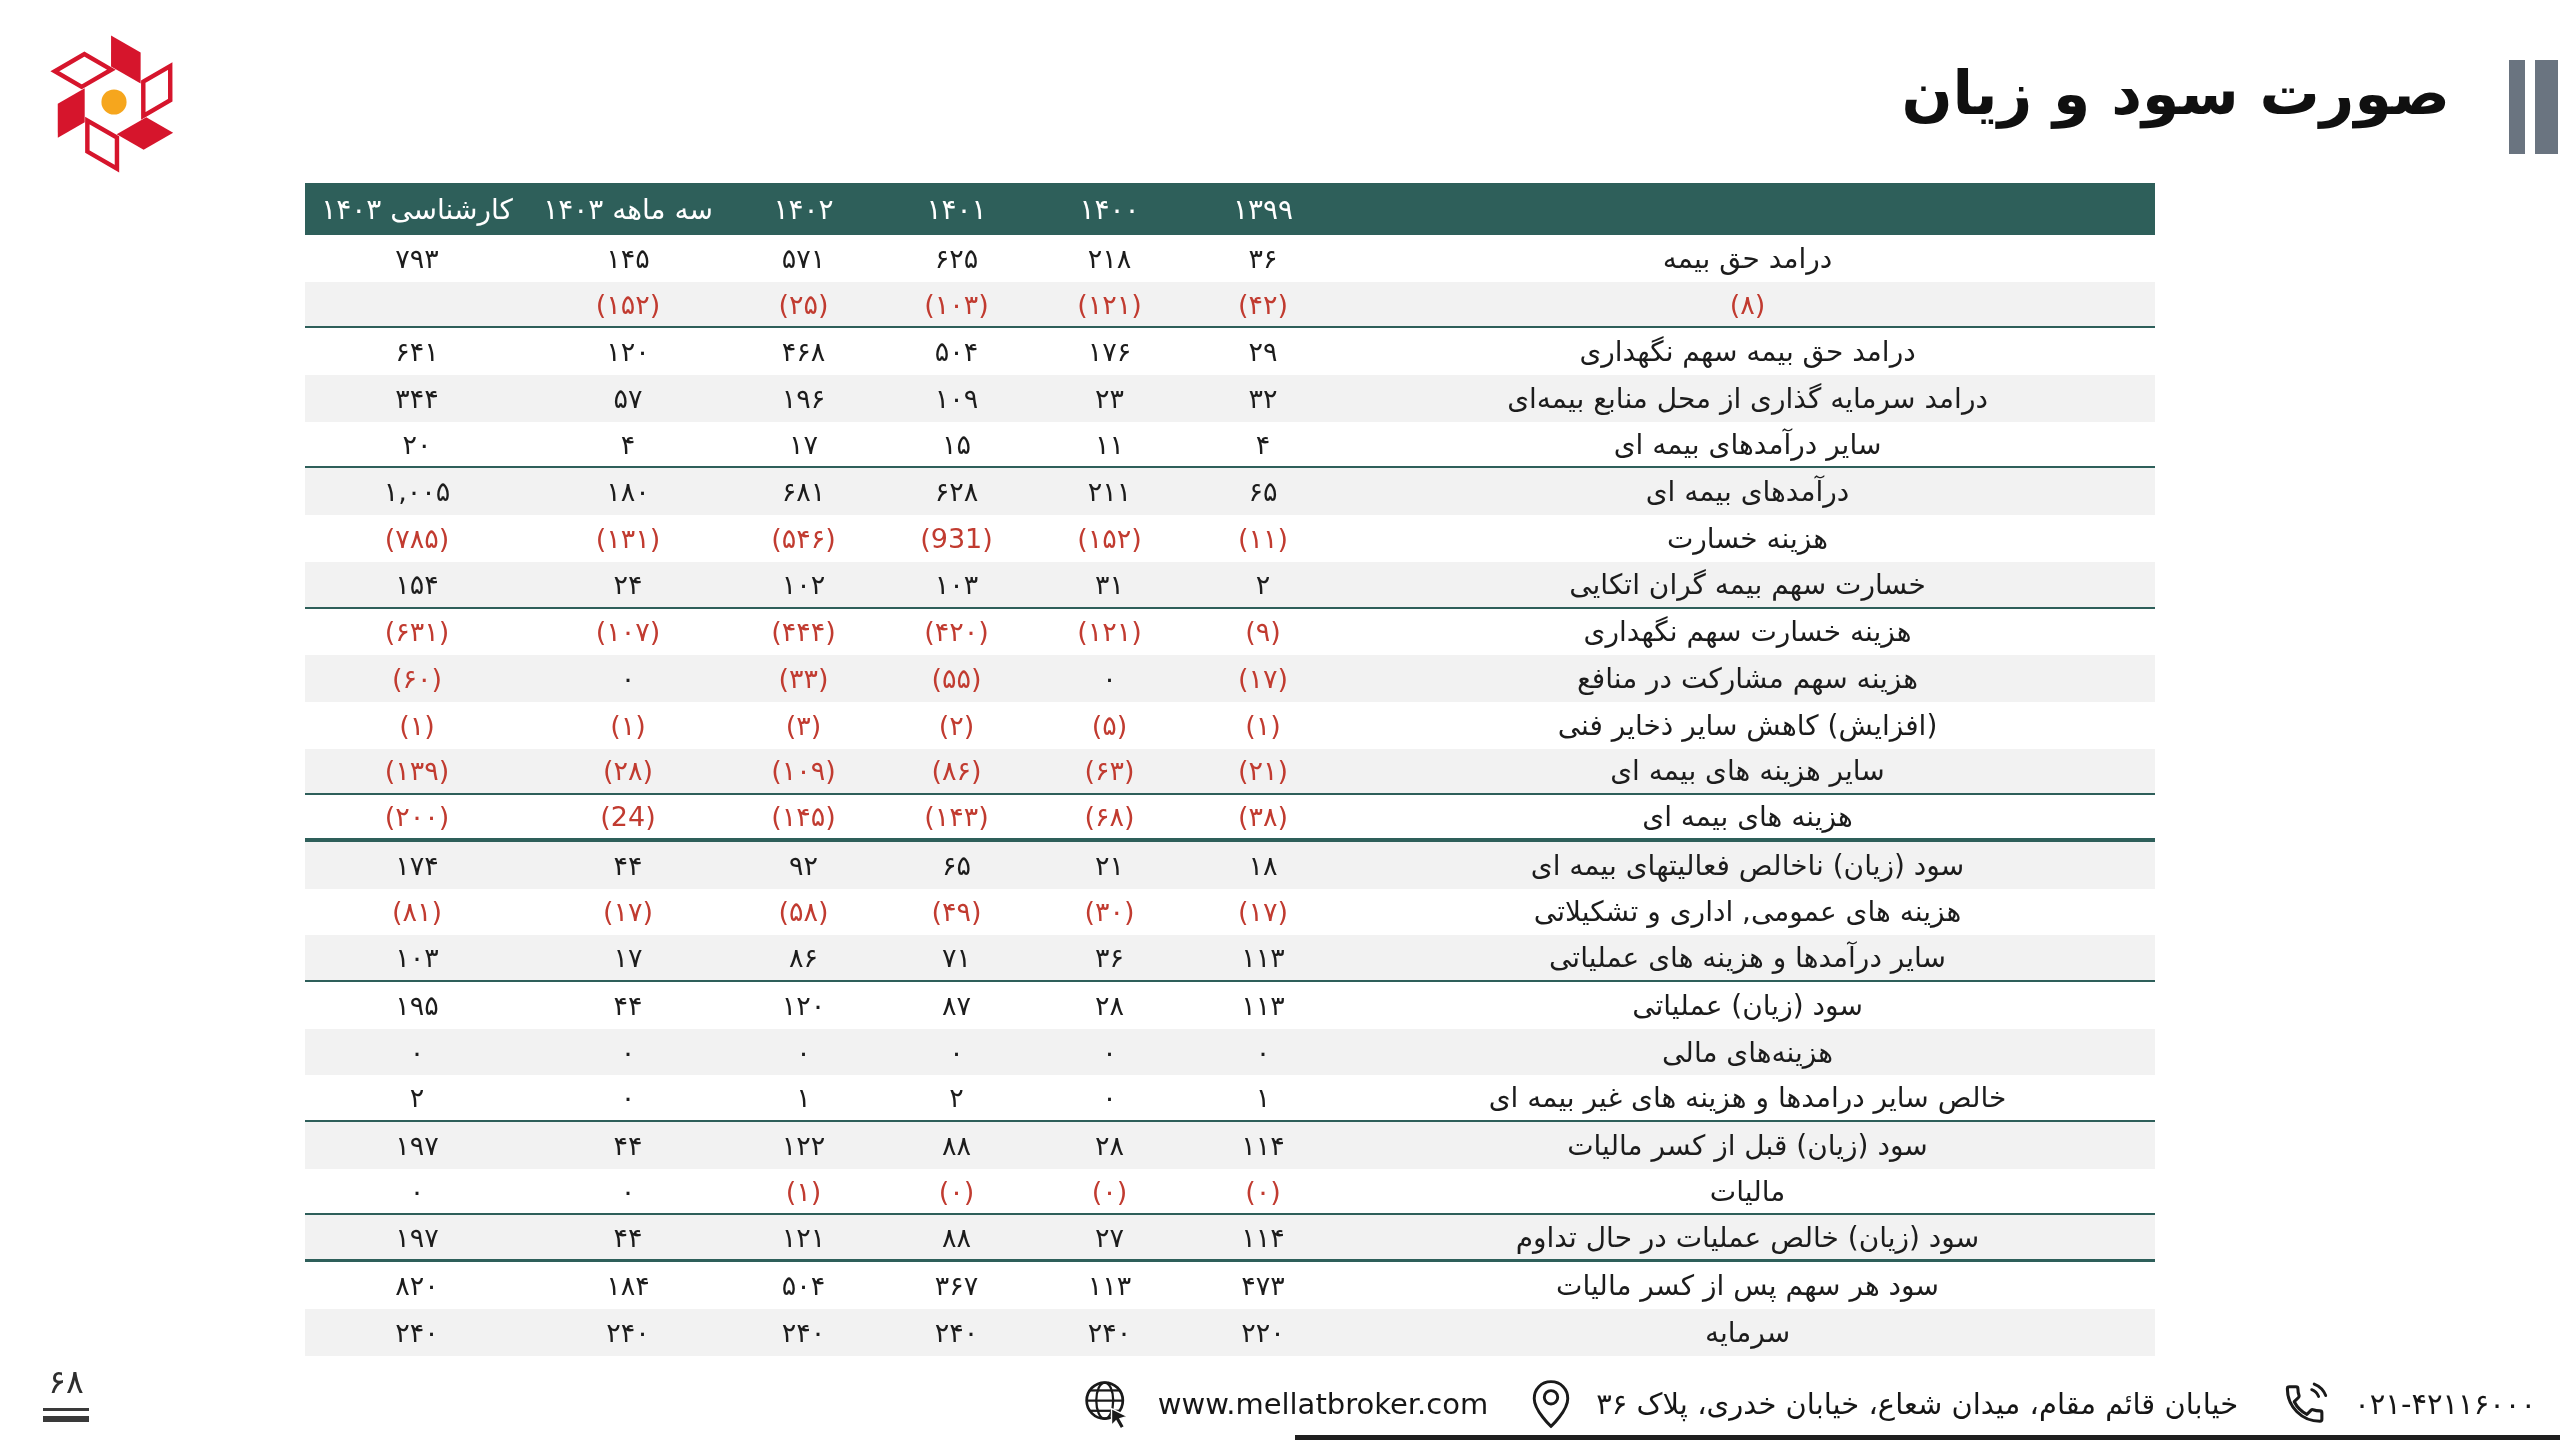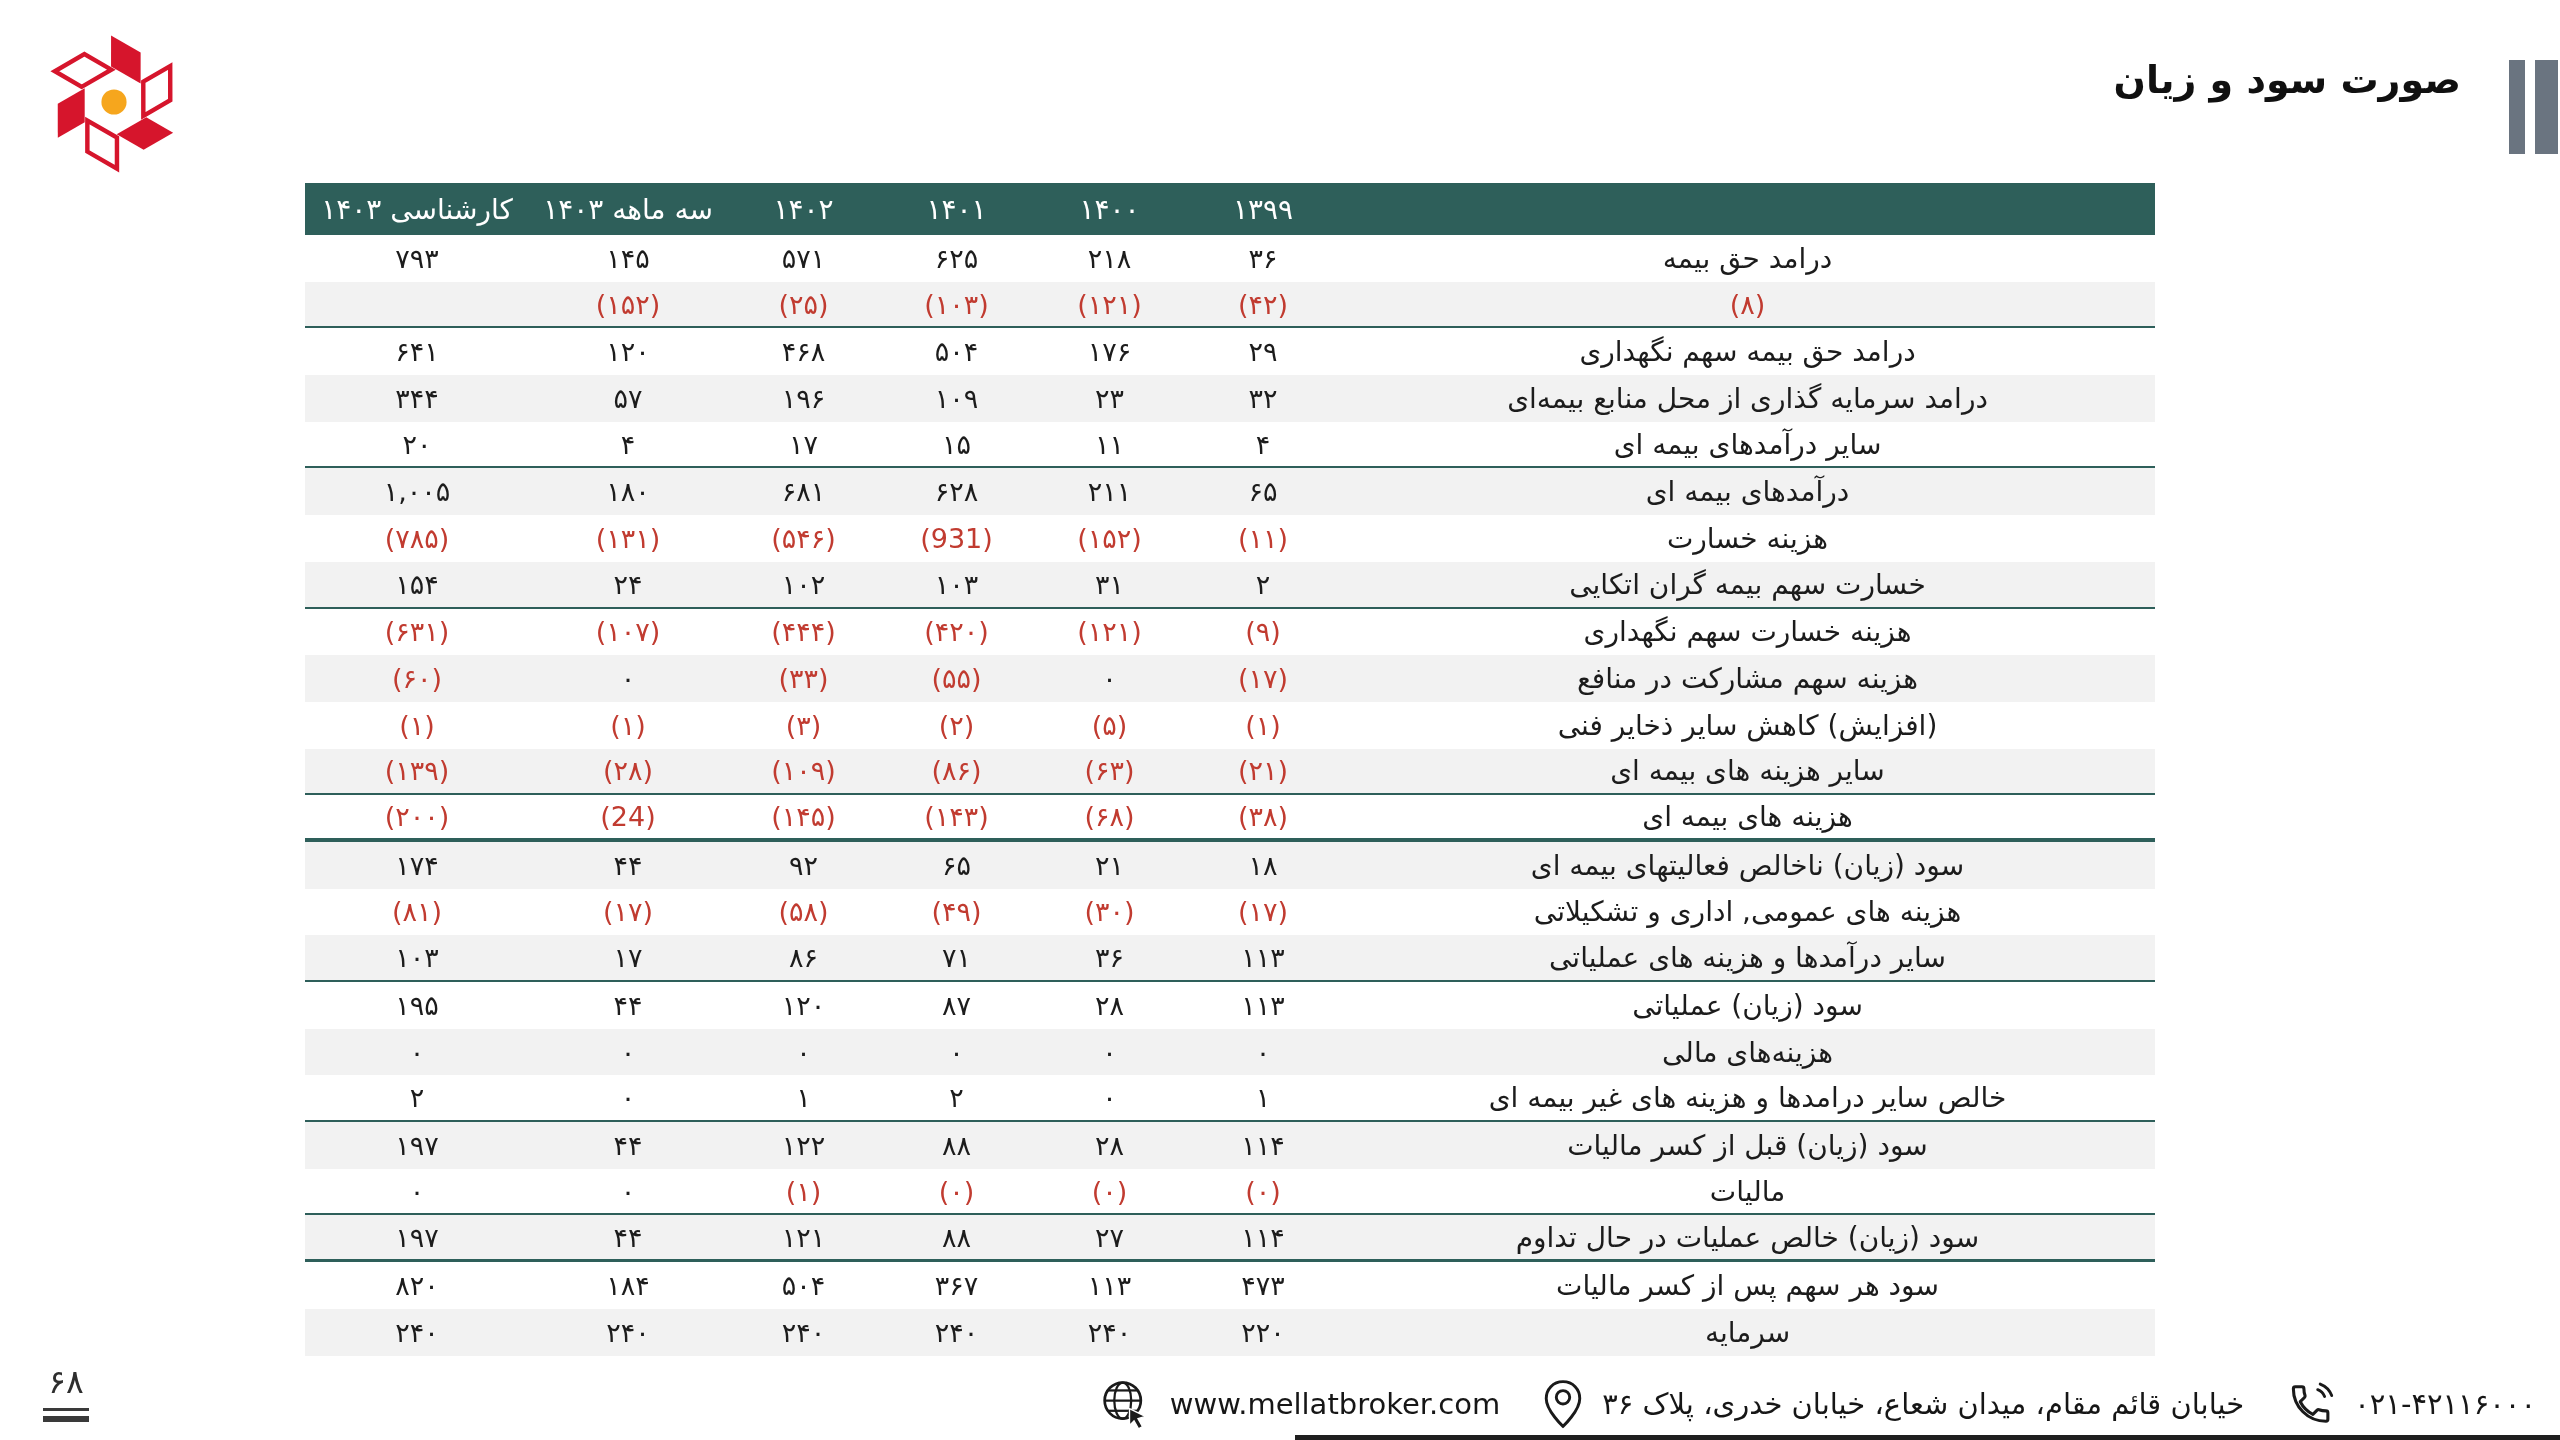--- a/index.html
+++ b/index.html
@@ -2,22 +2,22 @@
 <html lang="fa" style="--header-bg: #2E5F5A; --neg: #C13B30; --row-stripe: #F2F2F2; --accent-bars: #6A7480;"><head>
 <meta charset="utf-8">
 <style>
   html,body{margin:0;padding:0;background:#fff;}
   .slide{
     position:relative;width:2560px;height:1440px;background:#ffffff;overflow:hidden;
     font-family:"DejaVu Sans",sans-serif;color:#1c1c1c;
   }
   
   .page-title{
-    position:absolute;top:58px;right:99px;direction:rtl;
-    font-size:38px;font-weight:bold;color:#101010;letter-spacing:-1px;
+    position:absolute;top:58px;right:110px;direction:rtl;
+    font-size:60px;font-weight:bold;color:#101010;letter-spacing:-1px;
   }
   .accent-bar{position:absolute;top:60px;background:var(--accent-bars,#6A7480);height:94px;}
   .accent-bar.thin{right:35px;width:16px;}
   .accent-bar.wide{right:2px;width:23px;}
   .logo{position:absolute;left:40px;top:28px;width:148px;height:148px;}
   
   .ftable{
     position:absolute;left:305px;top:183px;width:1850px;direction:rtl;
     --cols:815px 154px 153px 153px 153px 198px 224px;
   }
@@ -36,21 +36,21 @@
   .rule-thick{border-bottom:4px solid var(--header-bg,#2E5F5A);}
   
   .pagenum{position:absolute;left:36px;top:1362px;width:60px;text-align:center;color:#2e2e2e;}
   .pagenum .num{font-size:33px;}
   .pagenum .u1{width:46px;height:3px;background:#3a3a3a;margin:7px auto 0;}
   .pagenum .u2{width:46px;height:6px;background:#3a3a3a;margin:5px auto 0;}
   .footer{
     position:absolute;top:1372px;right:24px;height:64px;
     display:flex;direction:rtl;align-items:center;gap:44px;color:#161616;
   }
-  .fitem{display:flex;direction:rtl;align-items:center;gap:20px;font-size:29px;white-space:nowrap;}
+  .fitem{display:flex;direction:rtl;align-items:center;gap:26px;font-size:29px;white-space:nowrap;}
   .fitem svg{flex:0 0 auto;}
   .bottom-line{position:absolute;left:1295px;right:0;bottom:0;height:5px;background:#1f1f1f;}
 </style>
 </head>
 <body>
 
 <div class="slide">
 
   <svg class="logo" viewBox="0 0 200 200" aria-hidden="true">
     <g>

